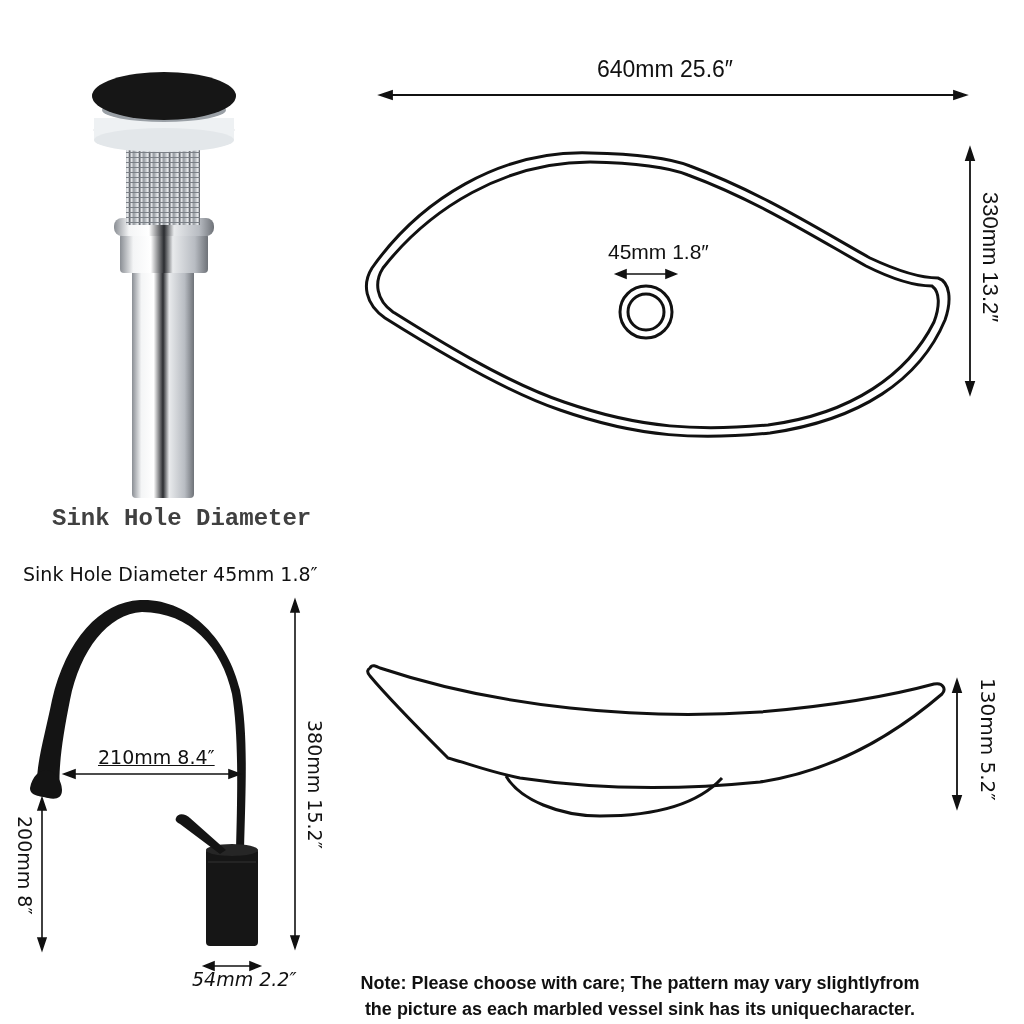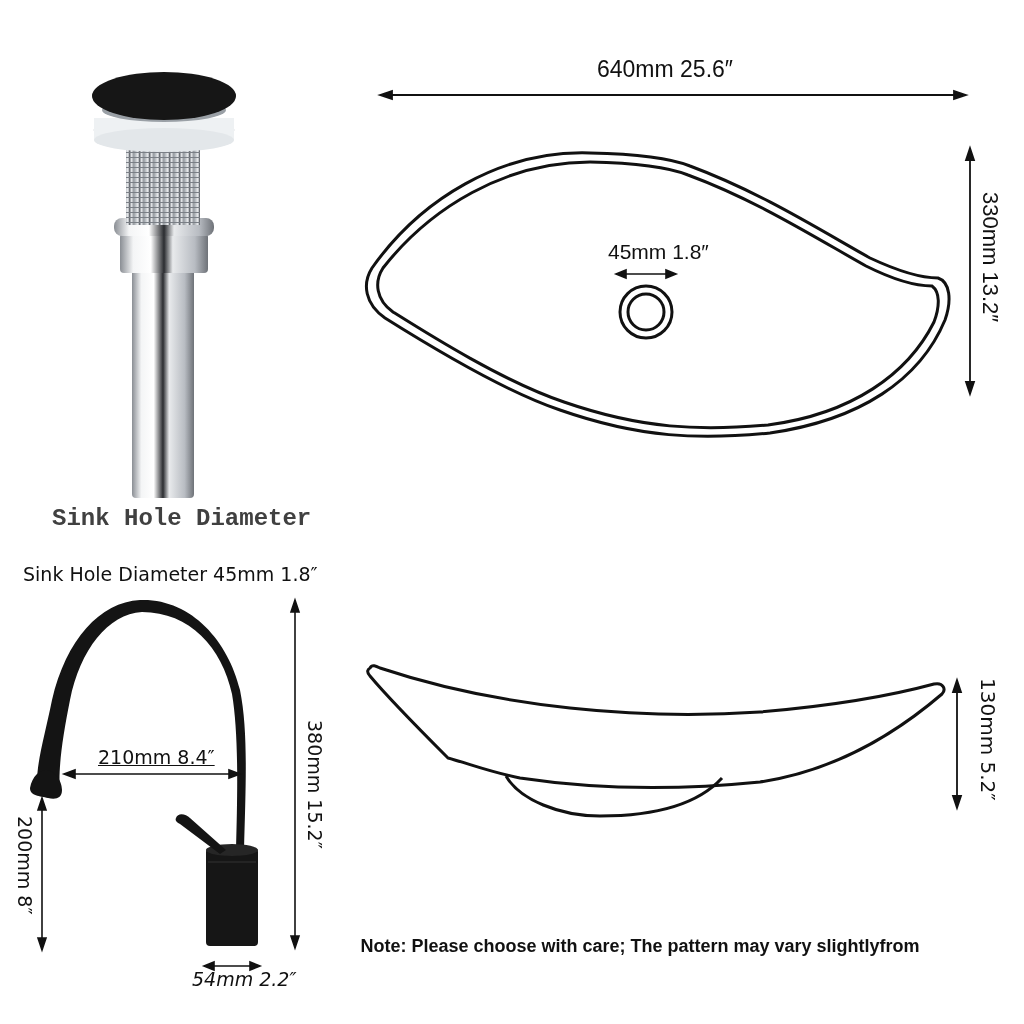--- a/index.html
+++ b/index.html
@@ -4,21 +4,21 @@
 <style>
   html, body { margin:0; padding:0; background:#ffffff; }
   body { width:1024px; height:1024px; position:relative; overflow:hidden;
          font-family:"Liberation Sans", "DejaVu Sans", sans-serif; color:#111; }
   .abs { position:absolute; }
   .label { font-family:"DejaVu Sans", sans-serif; font-size:19px; color:#111; white-space:nowrap; }
   .label-cond { font-family:"Liberation Sans", sans-serif; font-size:21px; color:#111; white-space:nowrap; }
   .vert { transform-origin:left top; transform:rotate(90deg); }
   .title { font-family:Liberation Mono, monospace; font-weight:bold; font-size:24px; color:#404040; }
   .subtitle { font-family:"DejaVu Sans", sans-serif; font-size:19px; color:#111; }
-  .note { font-family:"Liberation Sans", sans-serif; font-weight:bold; font-size:18px; line-height:26px; text-align:center; color:#111; }
+  .note { font-family:"Liberation Sans", sans-serif; font-weight:bold; font-size:18px; line-height:26px; text-align:center; color:#111;margin-top:37px; }
   svg { position:absolute; overflow:visible; }
 </style>
 </head>
 <body>
 
 <div class="abs" style="left:94px; top:68px; width:140px; height:432px;">
   <svg width="140" height="432" viewBox="0 0 140 432">
     <defs>
       <linearGradient id="chrome" x1="0" x2="1" y1="0" y2="0">
         <stop offset="0" stop-color="#8a8e94"></stop>
@@ -148,13 +148,14 @@
   </g>
 </svg>
 
 <div class="abs label" style="left:98px; top:746px;text-decoration:underline;">210mm 8.4″</div>
 <div class="abs label vert" style="left:326px; top:720px;">380mm 15.2″</div>
 <div class="abs label vert" style="left:36px; top:816px;">200mm 8″</div>
 <div class="abs label" style="left:192px; top:968px;font-style:italic;">54mm 2.2″</div>
 
 <div class="abs note" style="left:322px; top:933px; width:636px;">
   <div>Note: Please choose with care;  The pattern may vary slightlyfrom</div>
+  <div>the picture as each marbled vessel sink has its uniquecharacter.</div>
 </div>
 
 </body></html>

